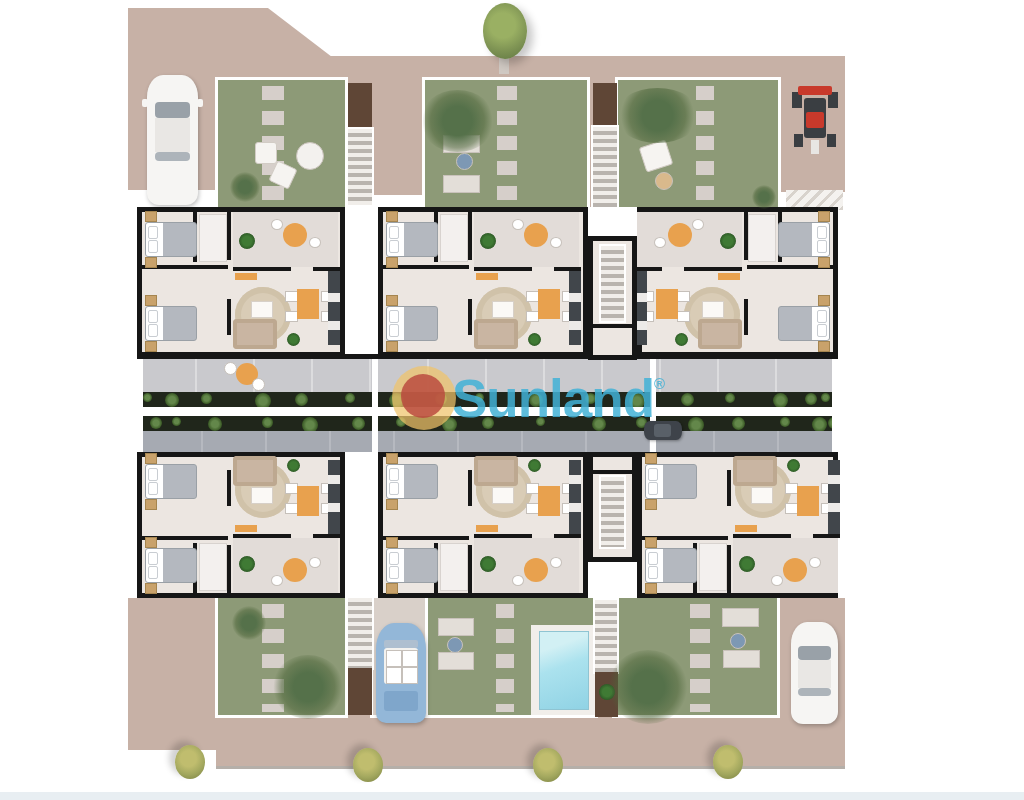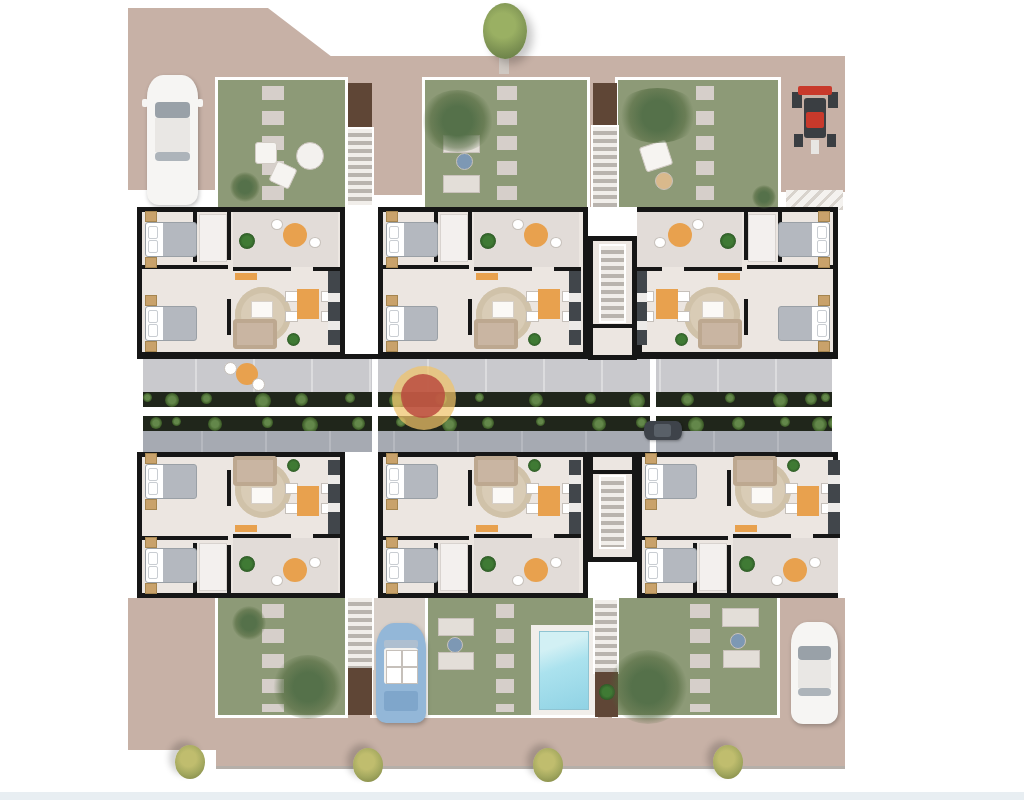--- a/index.html
+++ b/index.html
@@ -480,15 +480,16 @@
   <div class="abs bush z6" style="left:353px;top:748px;width:30px;height:34px;"></div>
   <div class="abs bush z6" style="left:533px;top:748px;width:30px;height:34px;"></div>
   <div class="abs bush z6" style="left:713px;top:745px;width:30px;height:34px;"></div>
   <div class="abs palm z3" style="left:752px;top:185px;width:24px;height:24px;"></div>
 
   <div class="abs logo" style="left:392px;top:366px;">
     <div class="logo-sun">
       <div class="outer"></div>
       <div class="inner"></div>
     </div>
+    <div class="logo-text"><span>Sunland</span><span class="logo-reg">®</span></div>
   </div>
 
 </div>
 
 </body></html>

